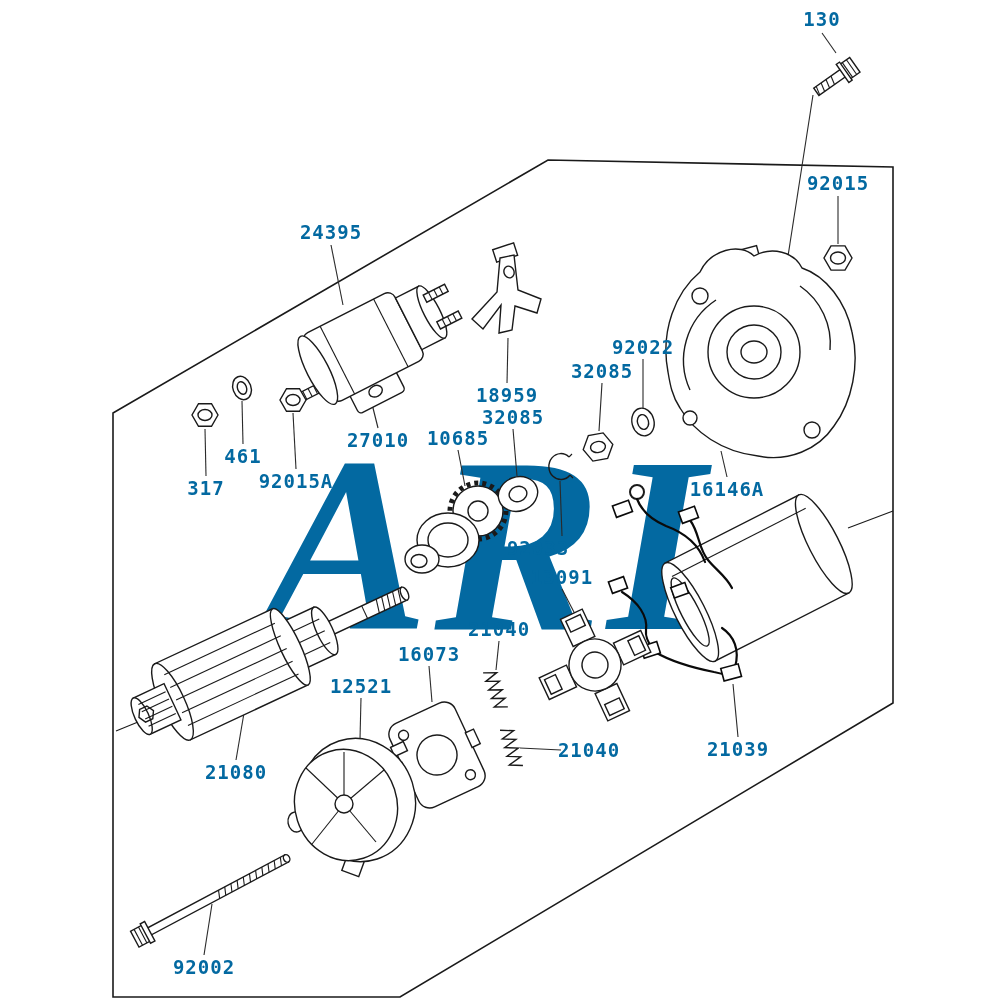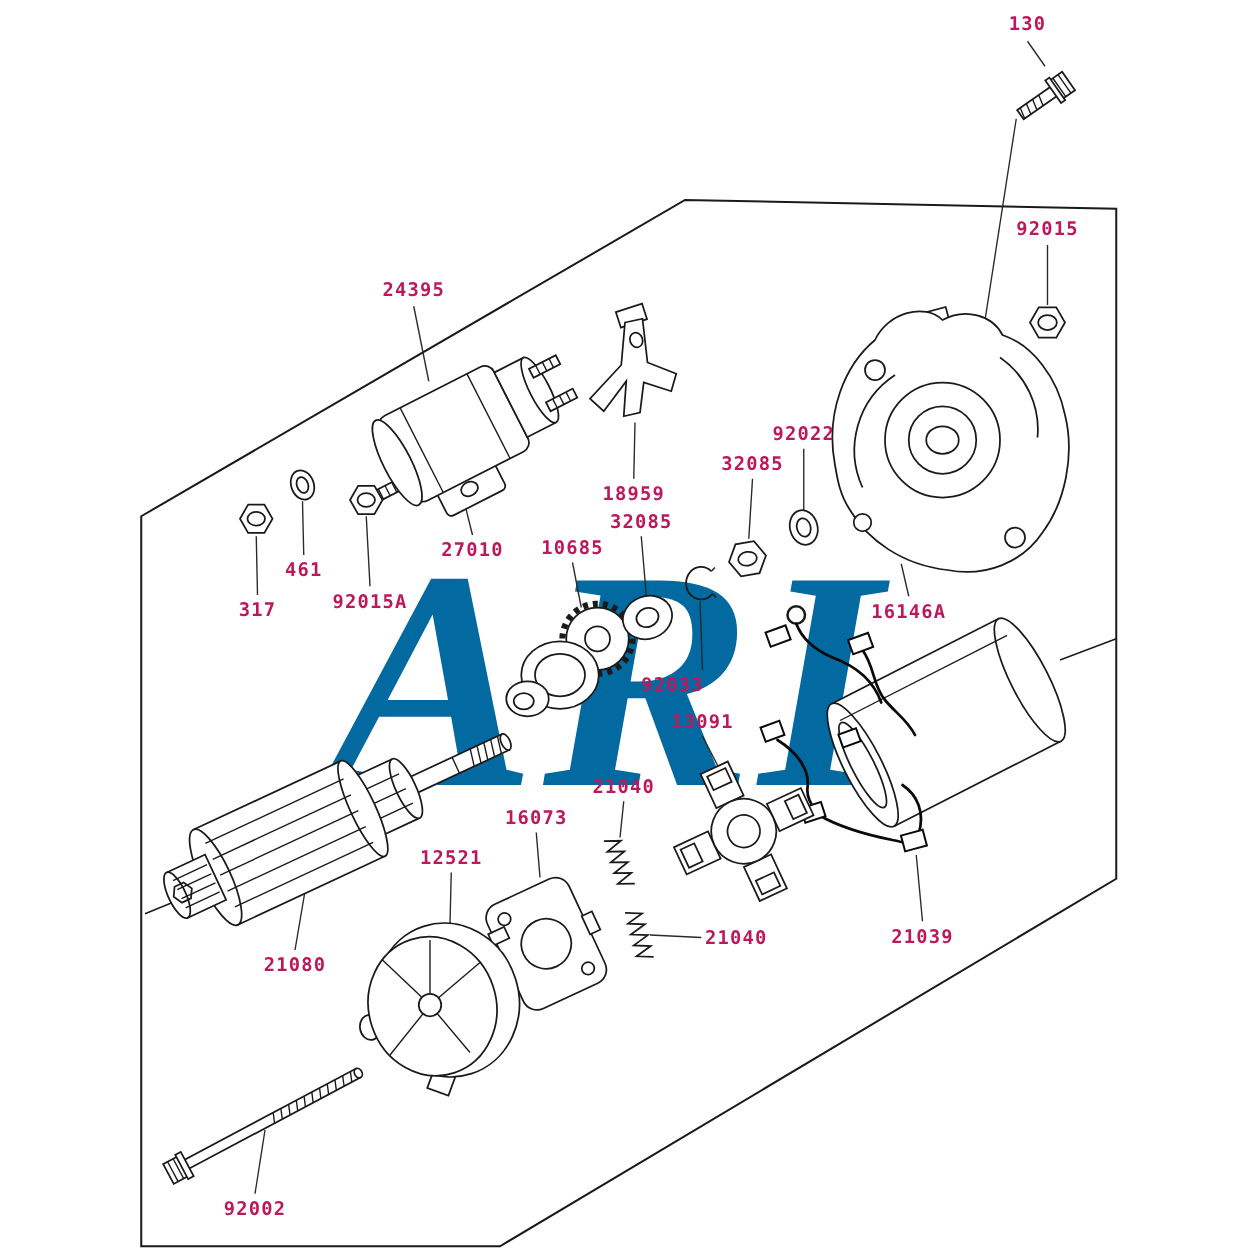--- a/index.html
+++ b/index.html
@@ -3,21 +3,21 @@
 <meta charset="utf-8">
 <style>
   html,body{margin:0;padding:0;background:#fff}
   .stage{position:relative;width:1000px;height:1000px;background:#fff;overflow:hidden;
          font-family:"DejaVu Sans Mono",monospace}
   .watermark{position:absolute;left:262px;top:420px;font-family:"Liberation Serif",serif;
          font-style:italic;font-weight:bold;font-size:250px;line-height:1;color:#0369a1;
          letter-spacing:6px;z-index:1;user-select:none}
   svg.art{position:absolute;left:0;top:0;z-index:2}
   .lbl{position:absolute;z-index:3;transform:translate(-50%,-50%);font-weight:bold;
-       font-size:15px;letter-spacing:1px;color:#be185d;white-space:nowrap;cursor:pointer}
+       font-size:19px;letter-spacing:1px;color:#0369a1;white-space:nowrap;cursor:pointer}
   .border{stroke:#1a1a1a;stroke-width:1.6;fill:none}
   .ln{stroke:#1a1a1a;stroke-width:1.1;fill:none}
   .ldr{stroke:#2a2a2a;stroke-width:1.1;fill:none}
   .pt{stroke:#1a1a1a;stroke-width:1.4;fill:#fff}
   .ptn{stroke:#1a1a1a;stroke-width:1.4;fill:none}
   .wire{stroke:#0a0a0a;stroke-width:2.2;fill:none;stroke-linecap:round}
   .blk{stroke:#0a0a0a;stroke-width:1.6;fill:#fff}
 </style>
 </head>
 <body>

